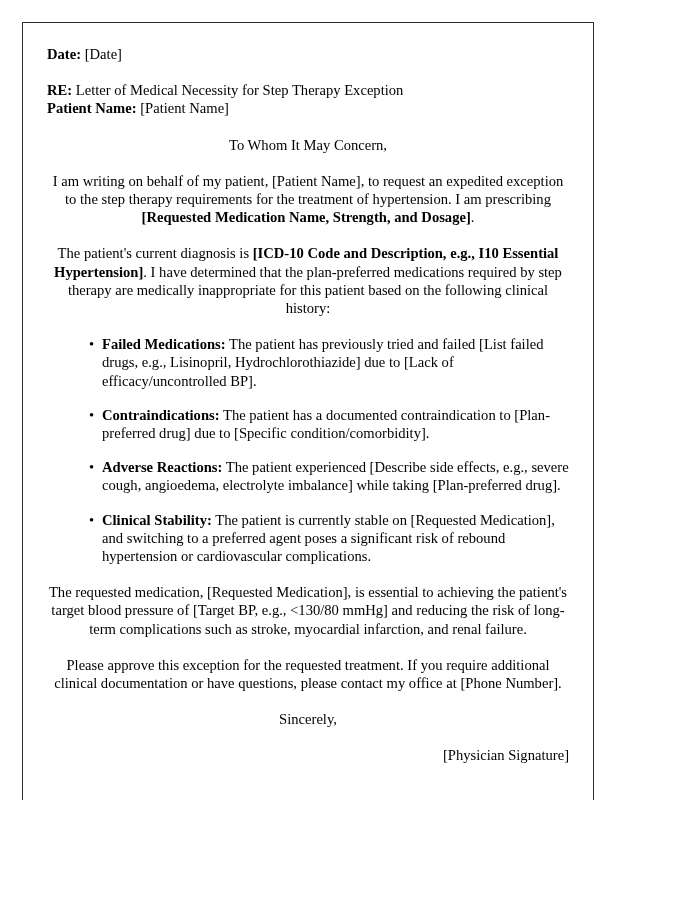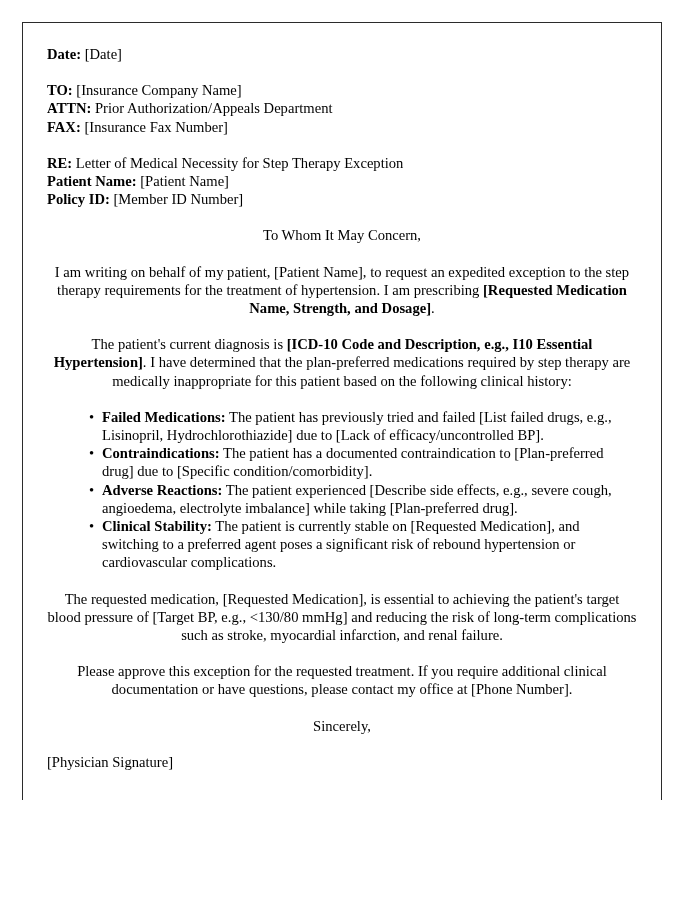--- a/index.html
+++ b/index.html
@@ -12,21 +12,21 @@
     height: 900px;
     overflow: hidden;
     font-family: "Liberation Serif", "DejaVu Serif", serif;
     color: #000000;
   }
 
   .page-frame {
     position: absolute;
     left: 22px;
     top: 22px;
-    width: 640px;
+    width: 572px;
     height: 778px;
     border: 1px solid #2b2b2b;
     border-bottom: none;
     box-sizing: border-box;
     background: #ffffff;
     overflow: hidden;
   }
 
   .doc-body {
     padding: 22px 24px 0 24px;
@@ -50,56 +50,51 @@
     text-align: center;
   }
 
   ul.clinical-list {
     margin: 0 0 18px 0;
     padding: 0 0 0 42px;
     list-style: none;
   }
   ul.clinical-list > li {
     position: relative;
-    margin: 0 0 0 0;
+    margin: 16px 0 0 0;
     padding: 0 0 0 13px;
   }
   ul.clinical-list > li::before {
     content: "\2022";
     position: absolute;
     left: 0;
     top: 0;
     font-size: 14.6px;
     line-height: 18.2px;
   }
 
   .sig-block .line {
     white-space: nowrap;
+    text-align: right;
   }
 </style>
 </head>
 <body>
 
 <div class="page-frame">
   <div class="doc-body">
 
     <div class="block">
       <span class="line"><b>Date:</b> <span>[Date]</span></span>
     </div>
 
-    <div class="block">
-      <span class="line"><b>TO:</b> <span>[Insurance Company Name]</span></span>
-      <span class="line"><b>ATTN:</b> <span>Prior Authorization/Appeals Department</span></span>
-      <span class="line"><b>FAX:</b> <span>[Insurance Fax Number]</span></span>
-    </div>
 
     <div class="block">
       <span class="line"><b>RE:</b> <span>Letter of Medical Necessity for Step Therapy Exception</span></span>
       <span class="line"><b>Patient Name:</b> <span>[Patient Name]</span></span>
-      <span class="line"><b>Policy ID:</b> <span>[Member ID Number]</span></span>
     </div>
 
     <p class="para">To Whom It May Concern,</p>
 
     <p class="para"><span>I am writing on behalf of my patient, [Patient Name], to request an expedited exception to the step therapy requirements for the treatment of hypertension. I am prescribing </span><b>[Requested Medication Name, Strength, and Dosage]</b><span>.</span></p>
 
     <p class="para"><span>The patient's current diagnosis is </span><b>[ICD-10 Code and Description, e.g., I10 Essential Hypertension]</b><span>. I have determined that the plan-preferred medications required by step therapy are medically inappropriate for this patient based on the following clinical history:</span></p>
 
     <ul class="clinical-list">
       <li><b>Failed Medications:</b><span> The patient has previously tried and failed [List failed drugs, e.g., Lisinopril, Hydrochlorothiazide] due to [Lack of efficacy/uncontrolled BP].</span></li>

